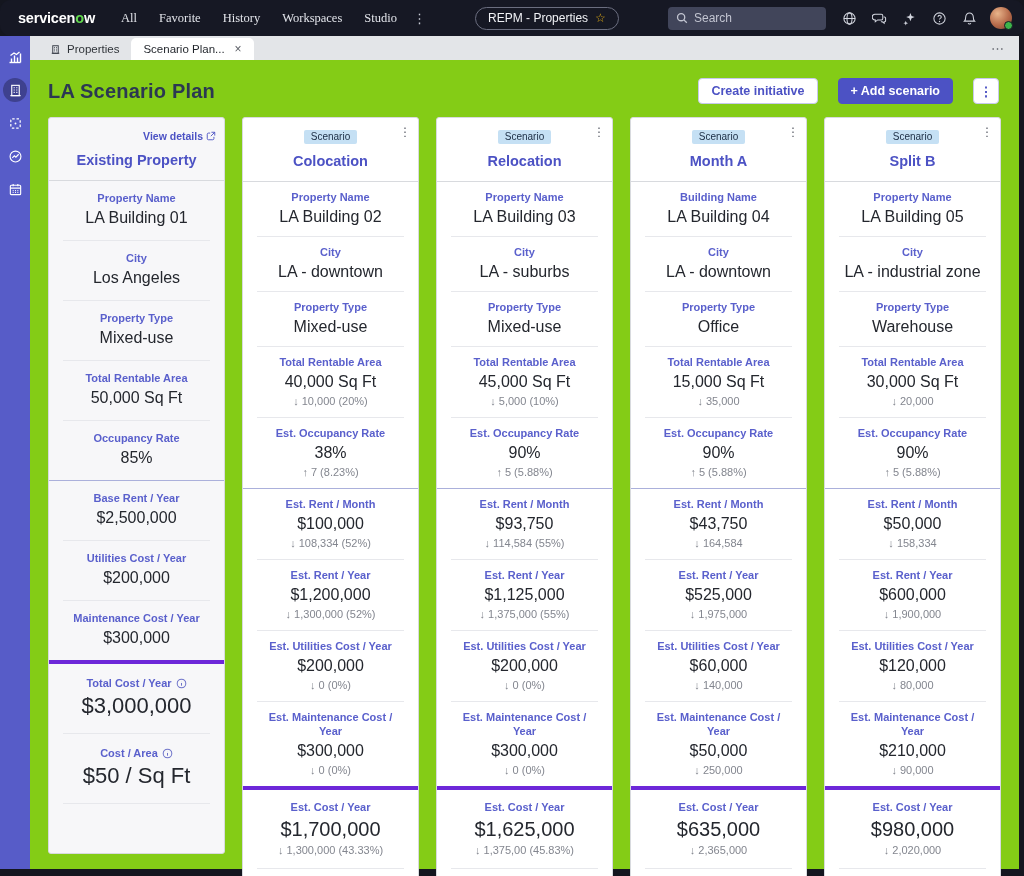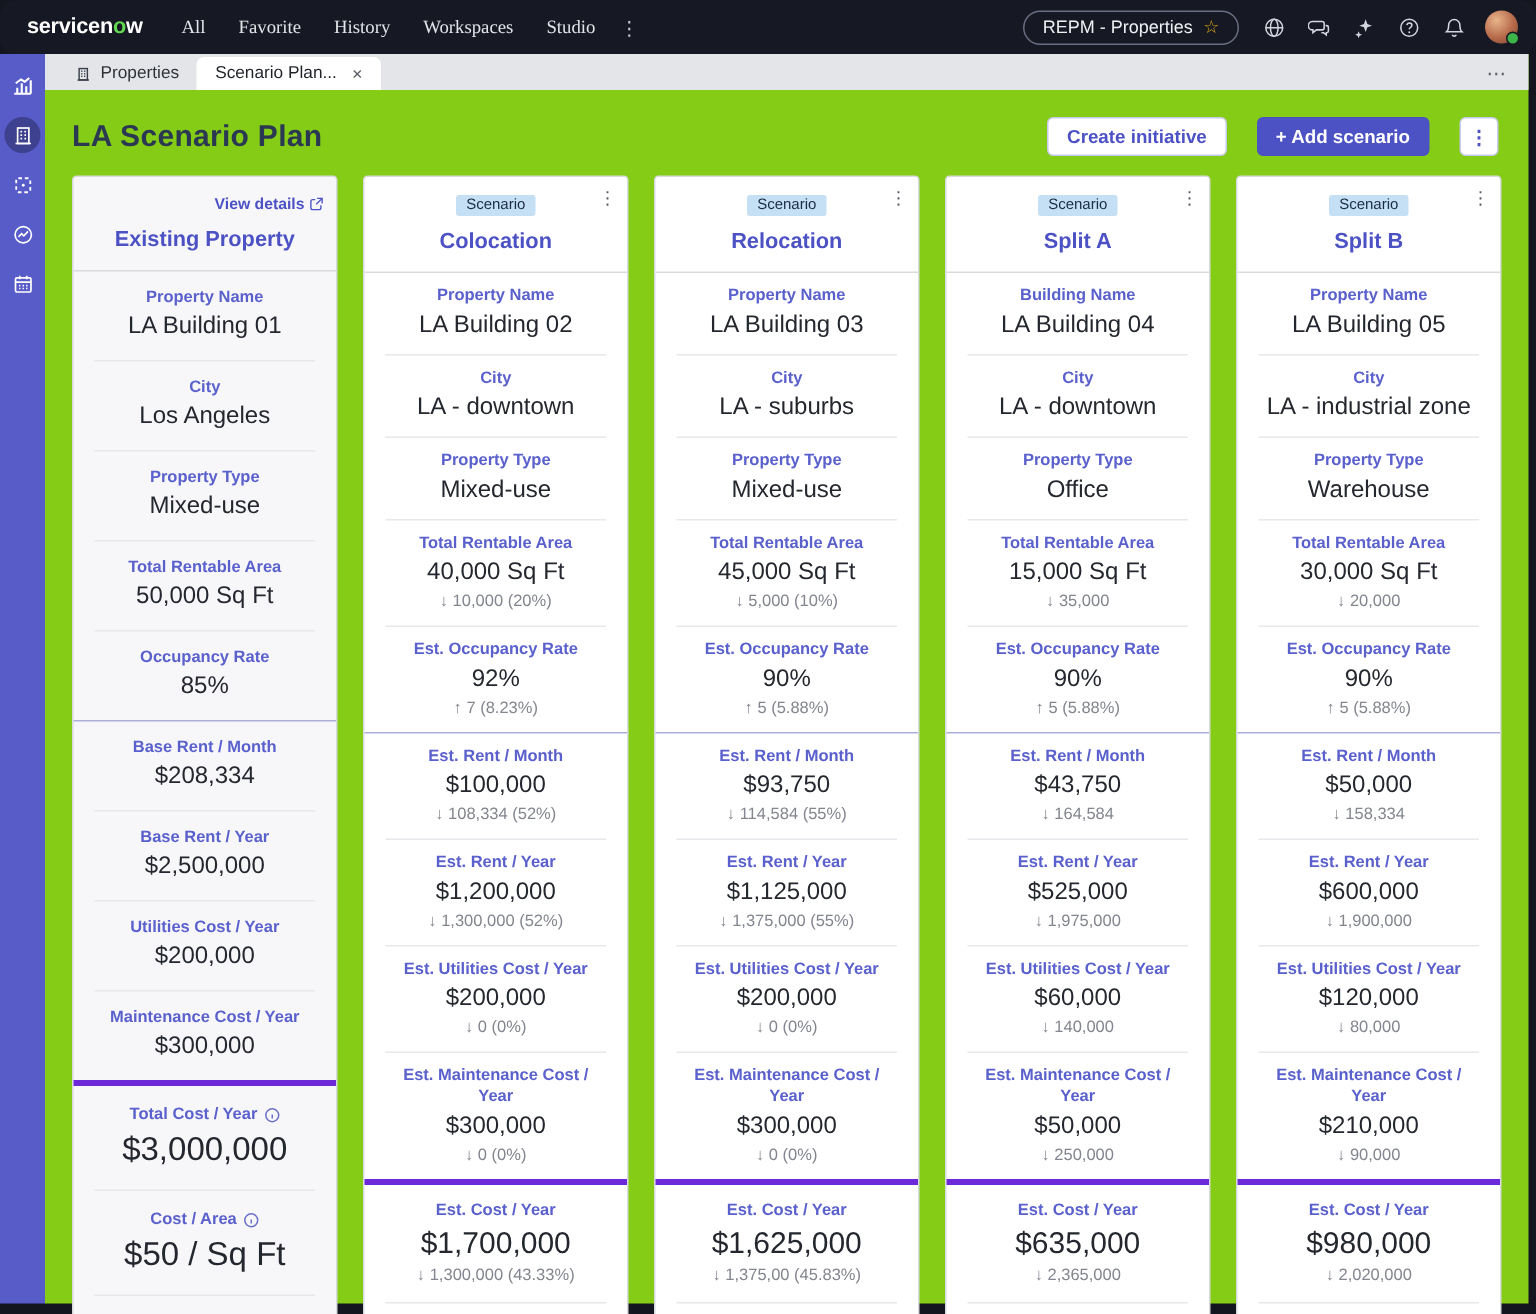--- a/index.html
+++ b/index.html
@@ -108,20 +108,27 @@
     <span>Favorite</span>
     <span>History</span>
     <span>Workspaces</span>
     <span>Studio</span>
   </nav>
   <button class="nav-kebab">⋮</button>
   <div class="pill">
     <span>REPM - Properties</span>
     <span class="star">☆</span>
   </div>
+  <div class="search">
+    <svg width="12" height="12" viewBox="0 0 14 14" fill="none" stroke="currentColor" stroke-width="1.5">
+        <circle cx="6" cy="6" r="4.2"></circle>
+        <path d="M9.2 9.2 L12.6 12.6"></path>
+      </svg>
+    <input type="text" placeholder="Search" style="">
+  </div>
   <div class="nav-icons">
     <button class="icon-btn">
         <svg width="15" height="15" viewBox="0 0 16 16" fill="none" stroke="currentColor" stroke-width="1.1">
           <circle cx="8" cy="8" r="6"></circle>
           <ellipse cx="8" cy="8" rx="2.7" ry="6"></ellipse>
           <path d="M2 8h12"></path>
         </svg>
       </button>
     <button class="icon-btn">
         <svg width="15" height="15" viewBox="0 0 16 16" fill="none" stroke="currentColor" stroke-width="1.1">
@@ -242,24 +249,20 @@
               </div>
               <div class="field">
                 <div class="flabel">Total Rentable Area</div>
                 <div class="fvalue">50,000 Sq Ft</div>
               </div>
               <div class="field accent">
                 <div class="flabel">Occupancy Rate</div>
                 <div class="fvalue">85%</div>
               </div>
               <div class="field">
-                <div class="flabel">Base Rent / Month</div>
-                <div class="fvalue">$208,334</div>
-              </div>
-              <div class="field">
                 <div class="flabel">Base Rent / Year</div>
                 <div class="fvalue">$2,500,000</div>
               </div>
               <div class="field">
                 <div class="flabel">Utilities Cost / Year</div>
                 <div class="fvalue">$200,000</div>
               </div>
               <div class="field">
                 <div class="flabel">Maintenance Cost / Year</div>
                 <div class="fvalue">$300,000</div>
@@ -308,21 +311,21 @@
                 <div class="flabel">Property Type</div>
                 <div class="fvalue">Mixed-use</div>
               </div>
               <div class="field">
                 <div class="flabel">Total Rentable Area</div>
                 <div class="fvalue">40,000 Sq Ft</div>
                 <div class="fdelta">↓ 10,000 (20%)</div>
               </div>
               <div class="field accent">
                 <div class="flabel">Est. Occupancy Rate</div>
-                <div class="fvalue">92%</div>
+                <div class="fvalue">38%</div>
                 <div class="fdelta">↑ 7 (8.23%)</div>
               </div>
               <div class="field">
                 <div class="flabel">Est. Rent / Month</div>
                 <div class="fvalue">$100,000</div>
                 <div class="fdelta">↓ 108,334 (52%)</div>
               </div>
               <div class="field">
                 <div class="flabel">Est. Rent / Year</div>
                 <div class="fvalue">$1,200,000</div>
@@ -404,21 +407,21 @@
                 <div class="fvalue big">$1,625,000</div>
                 <div class="fdelta">↓ 1,375,00 (45.83%)</div>
               </div>
               <div class="summary-item"></div>
             </div>
           </section>
           <section class="card">
             <div class="card-head">
               <div class="badge-row"><span class="badge">Scenario</span></div>
               <button class="kebab">⋮</button>
-              <div class="card-title">Split A</div>
+              <div class="card-title">Month A</div>
             </div>
             <div class="fields">
               <div class="field">
                 <div class="flabel">Building Name</div>
                 <div class="fvalue">LA Building 04</div>
               </div>
               <div class="field">
                 <div class="flabel">City</div>
                 <div class="fvalue">LA - downtown</div>
               </div>

